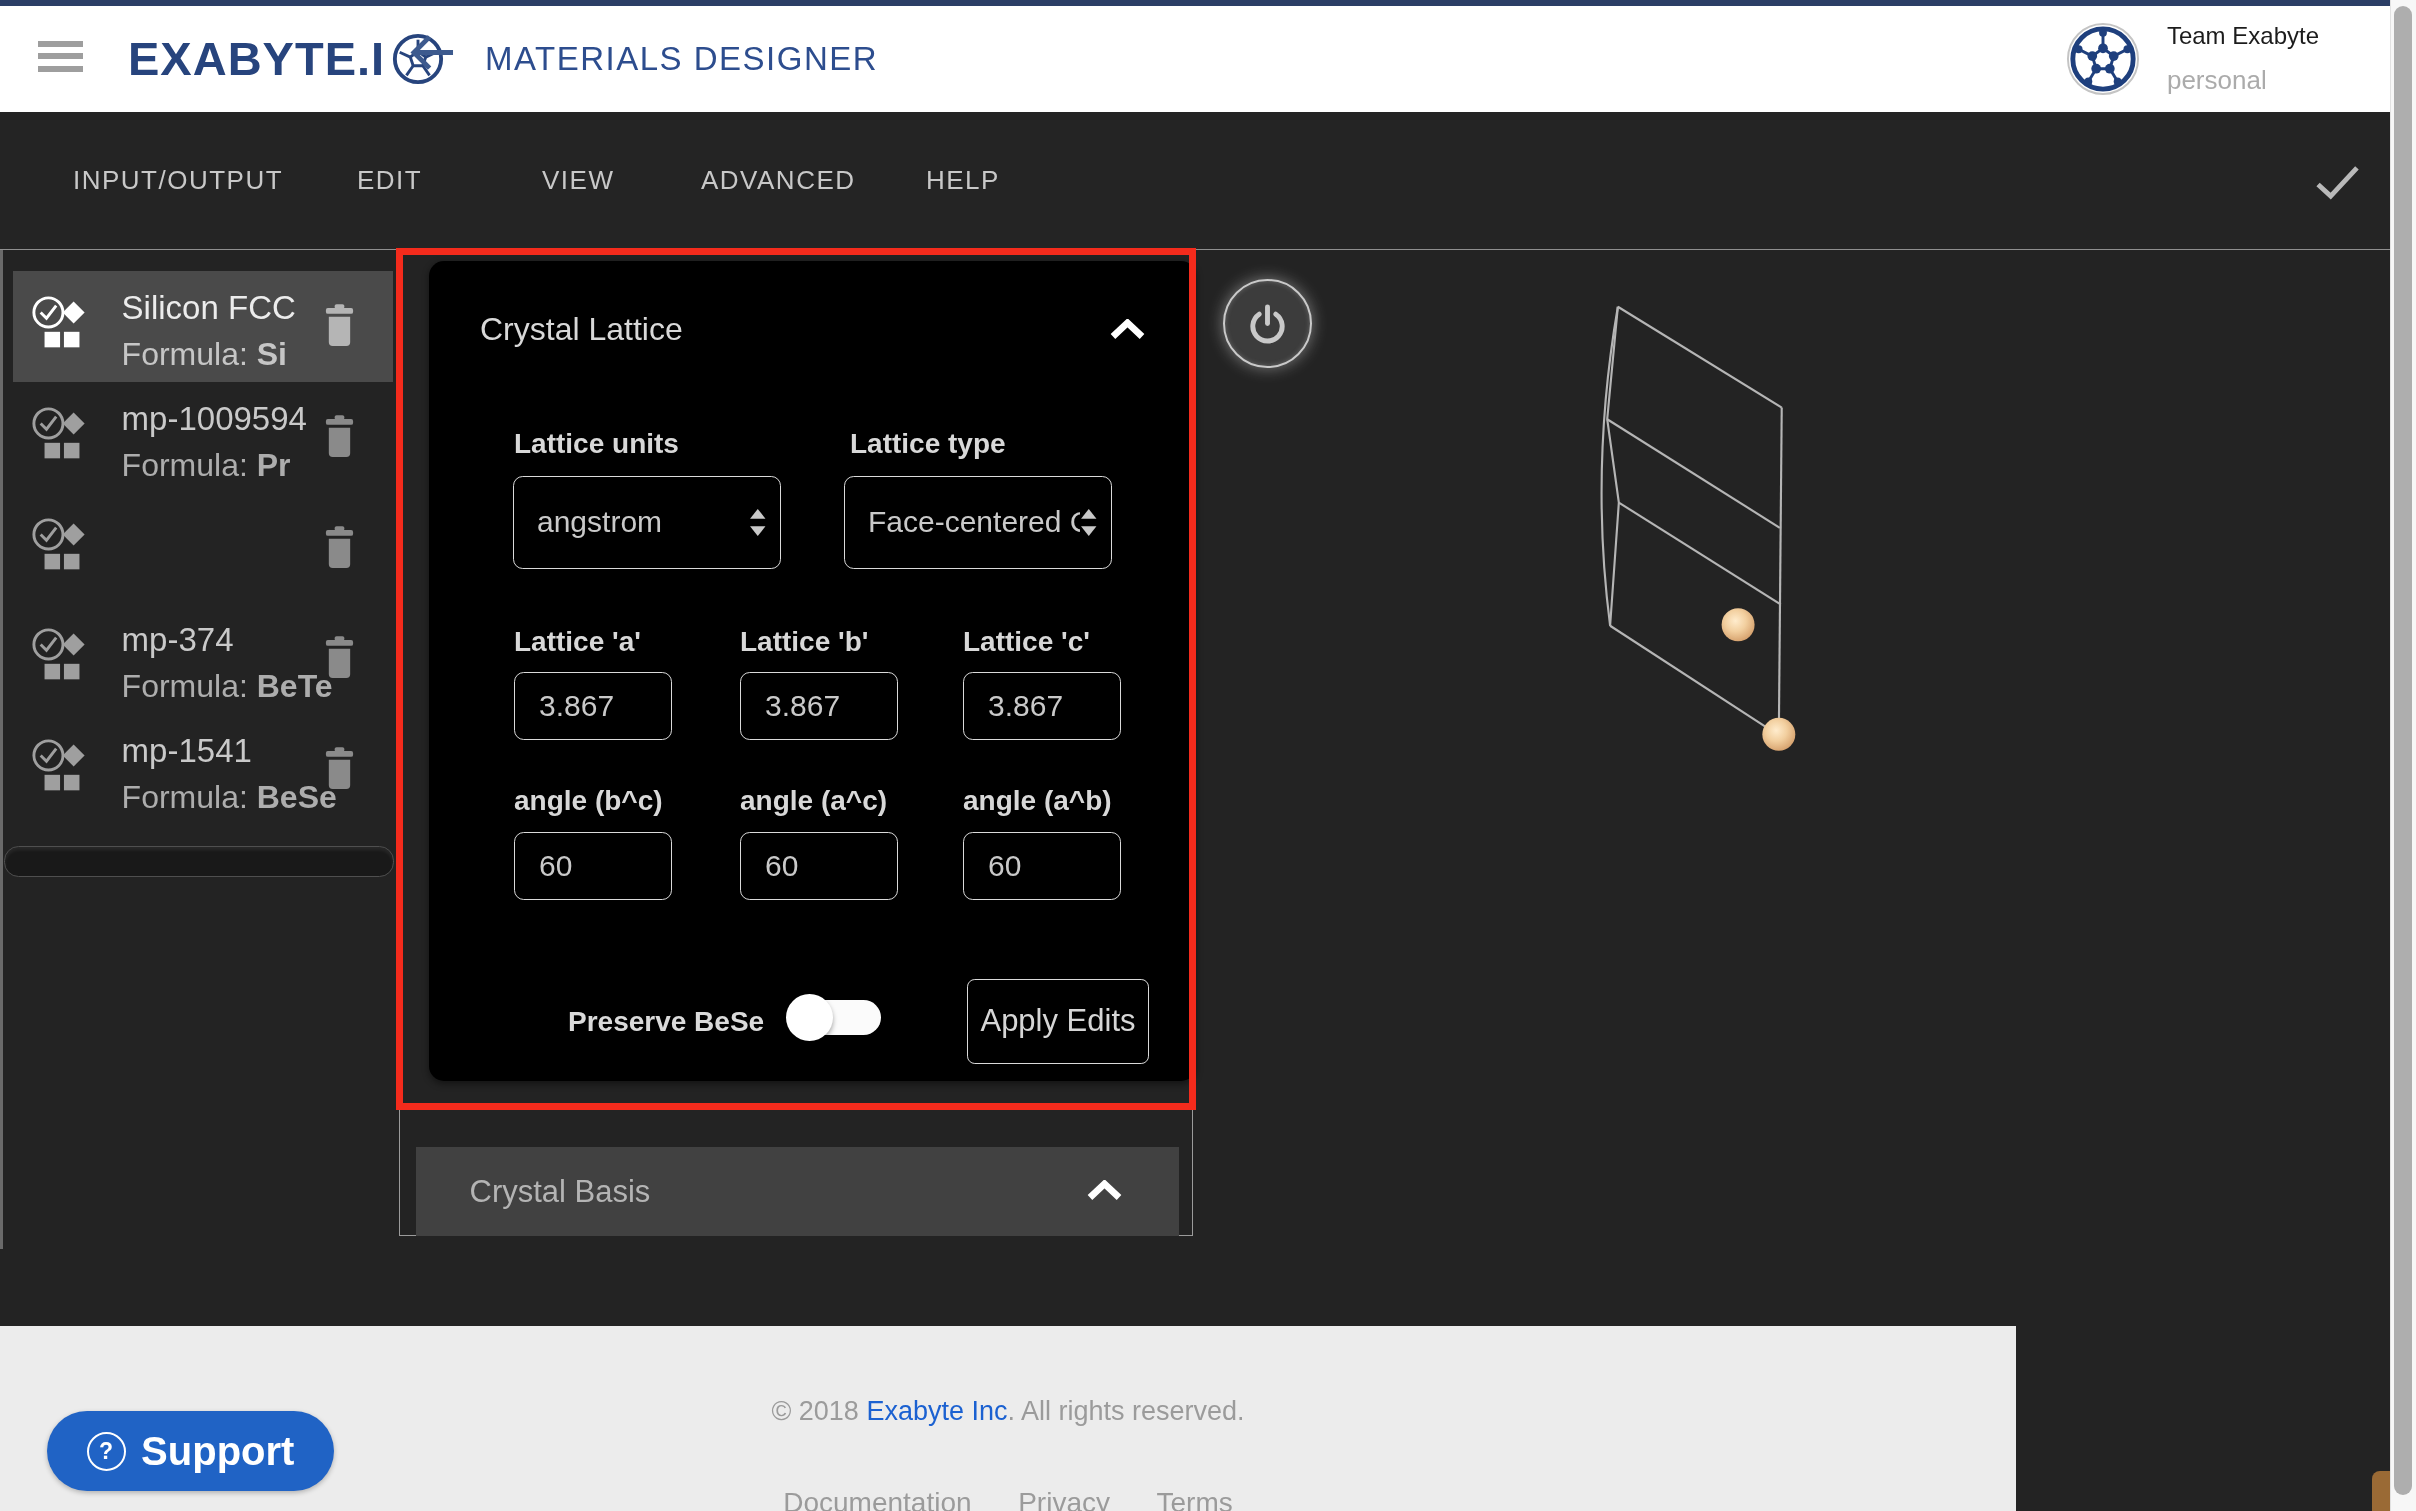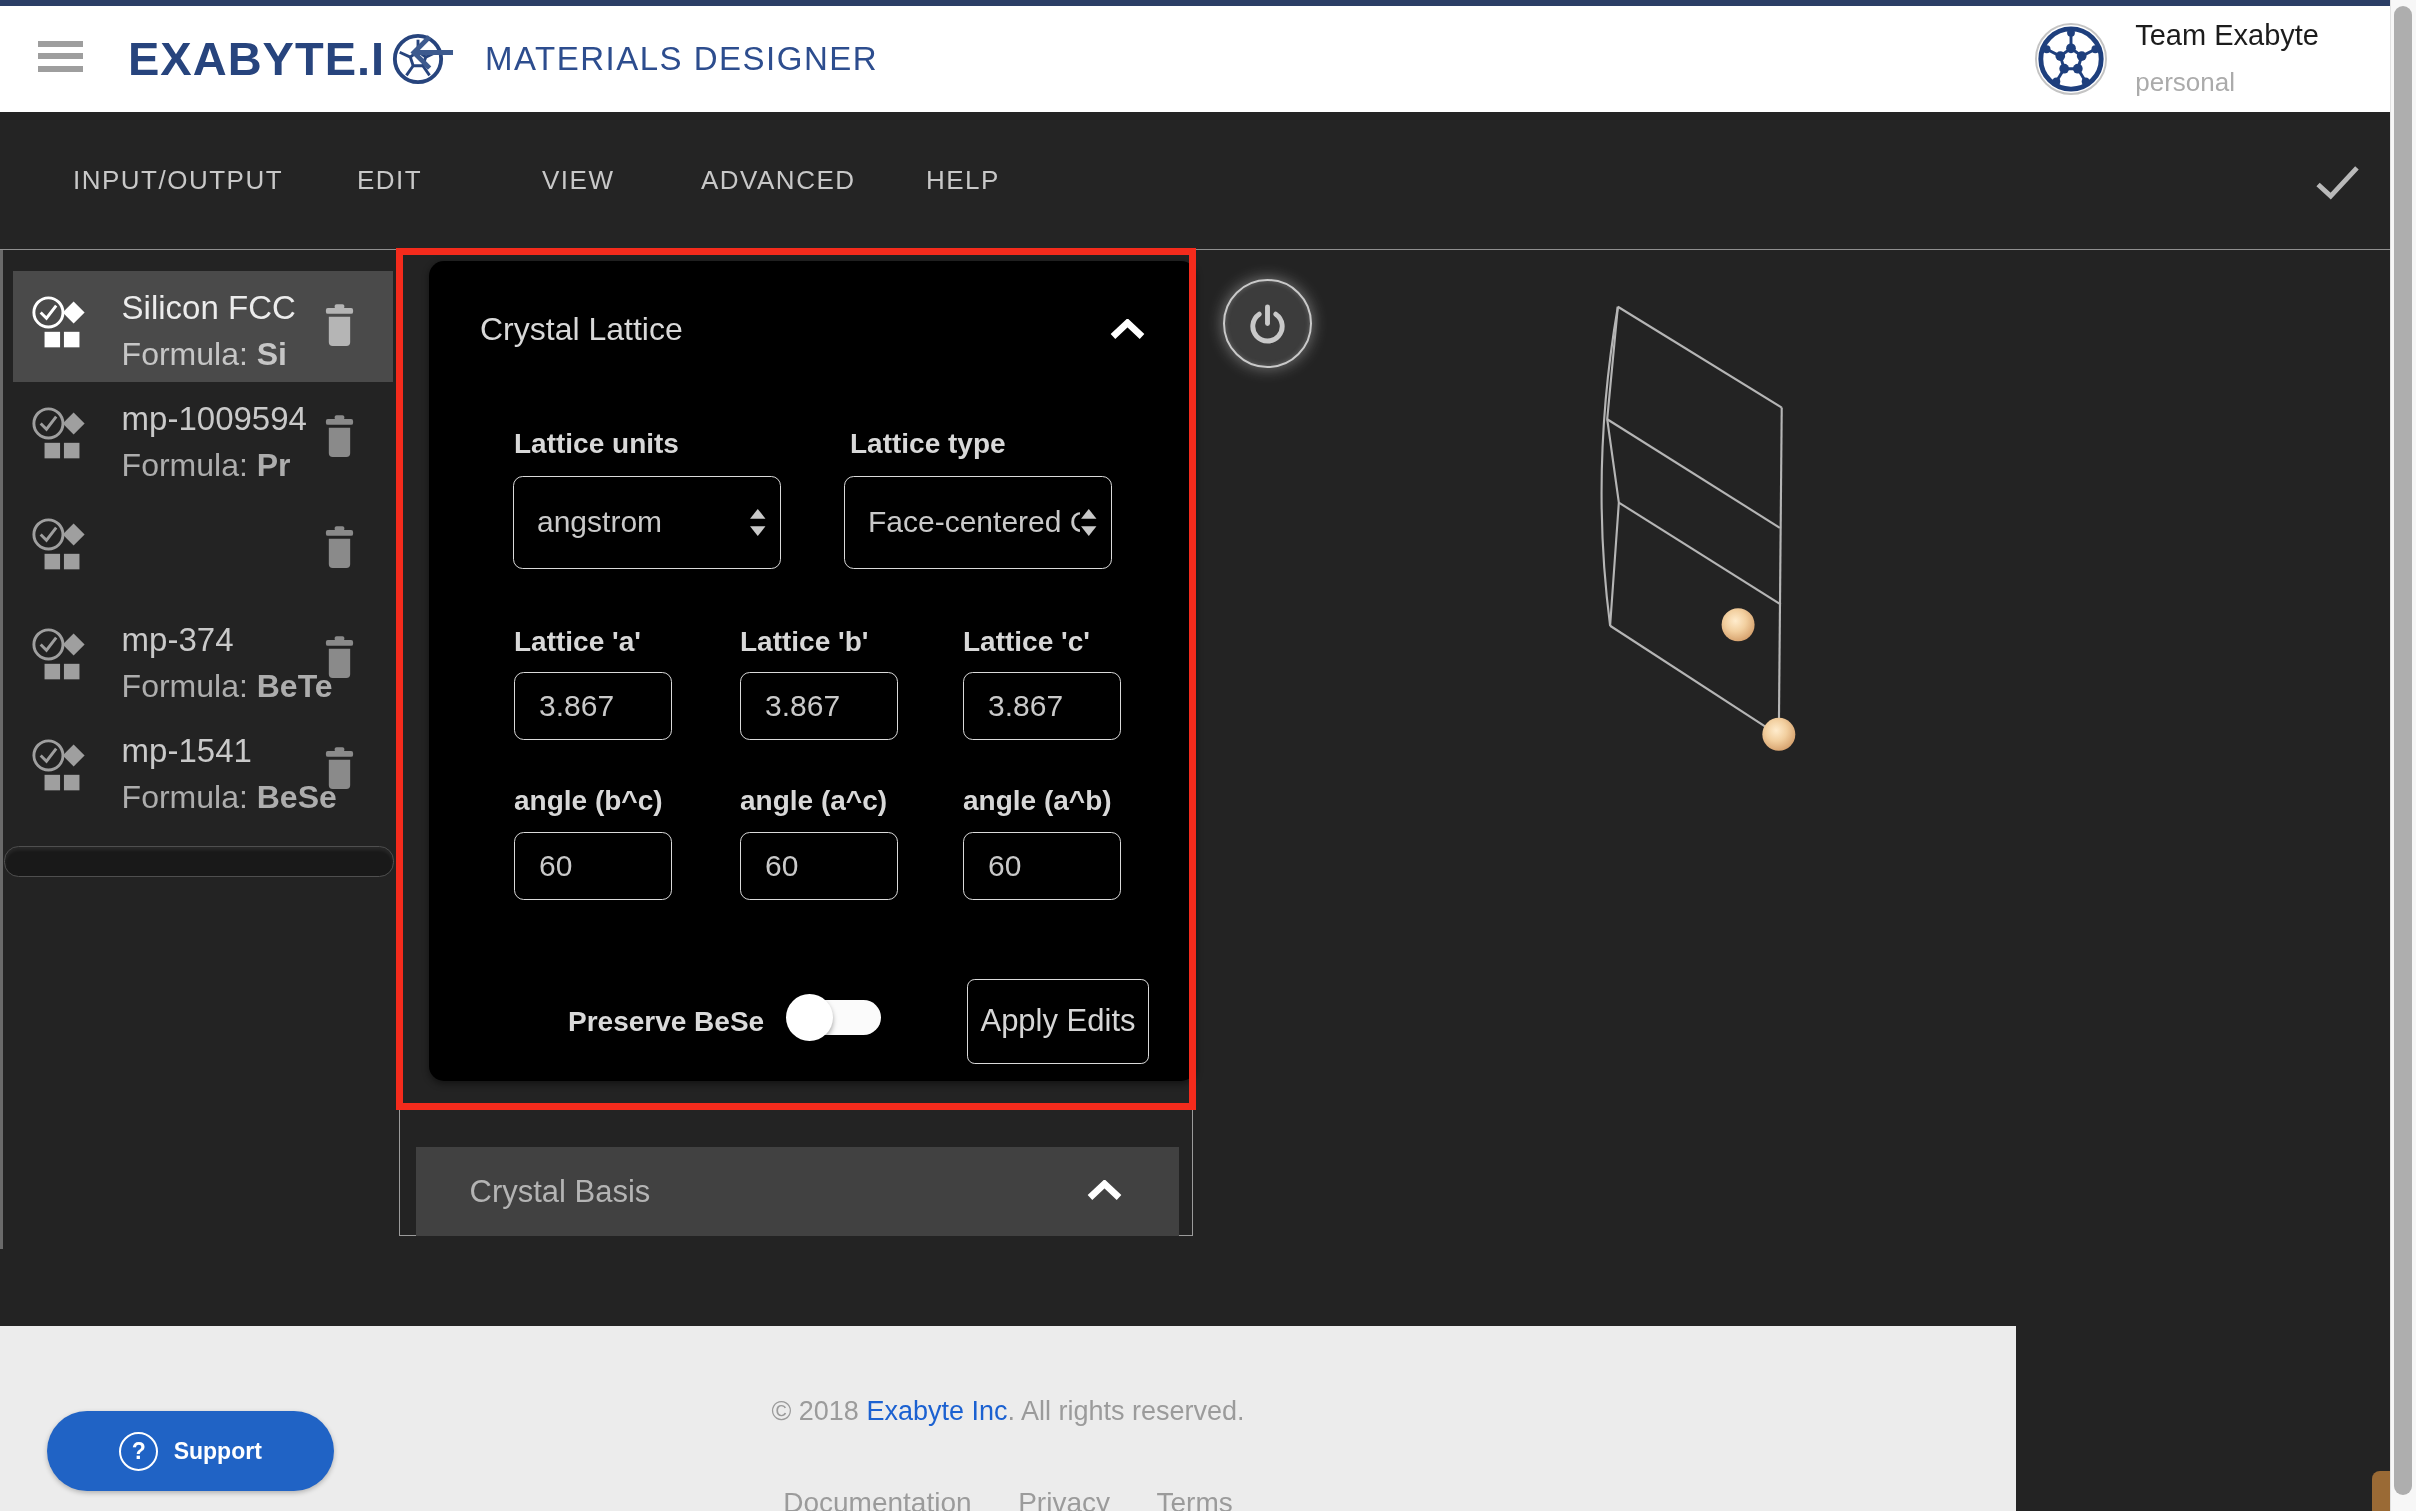--- a/index.html
+++ b/index.html
@@ -10,21 +10,21 @@
   .top-strip{position:absolute;left:0;top:0;width:2416px;height:5.8px;background:#2b3e66;}
   .header{position:absolute;left:0;top:5.8px;width:2416px;height:106px;background:#ffffff;}
   .hamburger{position:absolute;left:38px;top:35px;width:45px;height:33px;cursor:pointer;}
   .hamburger span{display:block;width:45px;height:5.8px;background:#9e9e9e;margin-bottom:6.8px;}
   .logo{position:absolute;left:128px;top:0;height:106px;display:flex;align-items:center;gap:5.8px;}
   .logo-text{font-size:47px;font-weight:bold;color:#27447d;letter-spacing:1px;}
   .back-arrow{position:absolute;left:408px;top:25px;}
   .app-title{position:absolute;left:485px;top:0;height:106px;display:flex;align-items:center;
              font-size:33px;color:#2d4d8e;letter-spacing:1.5px;}
   .team{position:absolute;right:97px;top:0;height:106px;display:flex;align-items:center;gap:27px;}
-  .team-text .t1{font-size:29px;color:#1c1c1c;}
+  .team-text .t1{font-size:24px;color:#1c1c1c;}
   .team-text .t2{font-size:26px;color:#ababab;margin-top:15px;}
 
   
   .menubar{position:absolute;left:0;top:112px;width:2416px;height:137px;background:#242424;
            border-bottom:1.9px solid #8f8f8f;}
   .menu-item{position:absolute;top:0;height:100%;display:flex;align-items:center;
              font-size:26px;color:#c8c8c8;letter-spacing:1.5px;cursor:pointer;}
   .menu-check{position:absolute;left:2315px;top:53px;}
 
   
@@ -94,21 +94,21 @@
              font-size:27px;color:#9b9b9b;}
   .copyright .company{color:#1b61d1;cursor:pointer;}
   .foot-links{position:absolute;left:0;top:161px;width:100%;text-align:center;
               font-size:28px;color:#9b9b9b;}
   .foot-links span{margin:0 19.4px;cursor:pointer;}
   .support-btn{position:absolute;left:47px;top:85px;width:287px;height:80px;border-radius:40px;
                background:#2063c5;display:flex;align-items:center;justify-content:center;gap:15.5px;
                cursor:pointer;box-shadow:0 1.9px 5.8px rgba(0,0,0,.25);}
   .support-q{width:35px;height:35px;border:2.9px solid #fff;border-radius:50%;color:#fff;
              font-size:23px;font-weight:bold;display:flex;align-items:center;justify-content:center;}
-  .support-label{color:#fff;font-size:23px;font-weight:bold;}
+  .support-label{color:#fff;font-size:40px;font-weight:bold;}
 
   
   .v-scrollbar{position:absolute;right:0;top:0;width:25px;height:1512px;background:#f7f7f7;
                border-left:1px solid #e2e2e2;z-index:50;}
   .v-thumb{position:absolute;left:2.9px;top:5.8px;width:18.4px;height:1489px;border-radius:9.7px;
            background:#aeaeae;cursor:pointer;}
   .corner-widget{position:absolute;right:25px;bottom:0;width:19.4px;height:41px;background:#9a6a35;
                  border-radius:7.8px 0 0 0;z-index:40;}
   svg{display:block;}
 </style>

